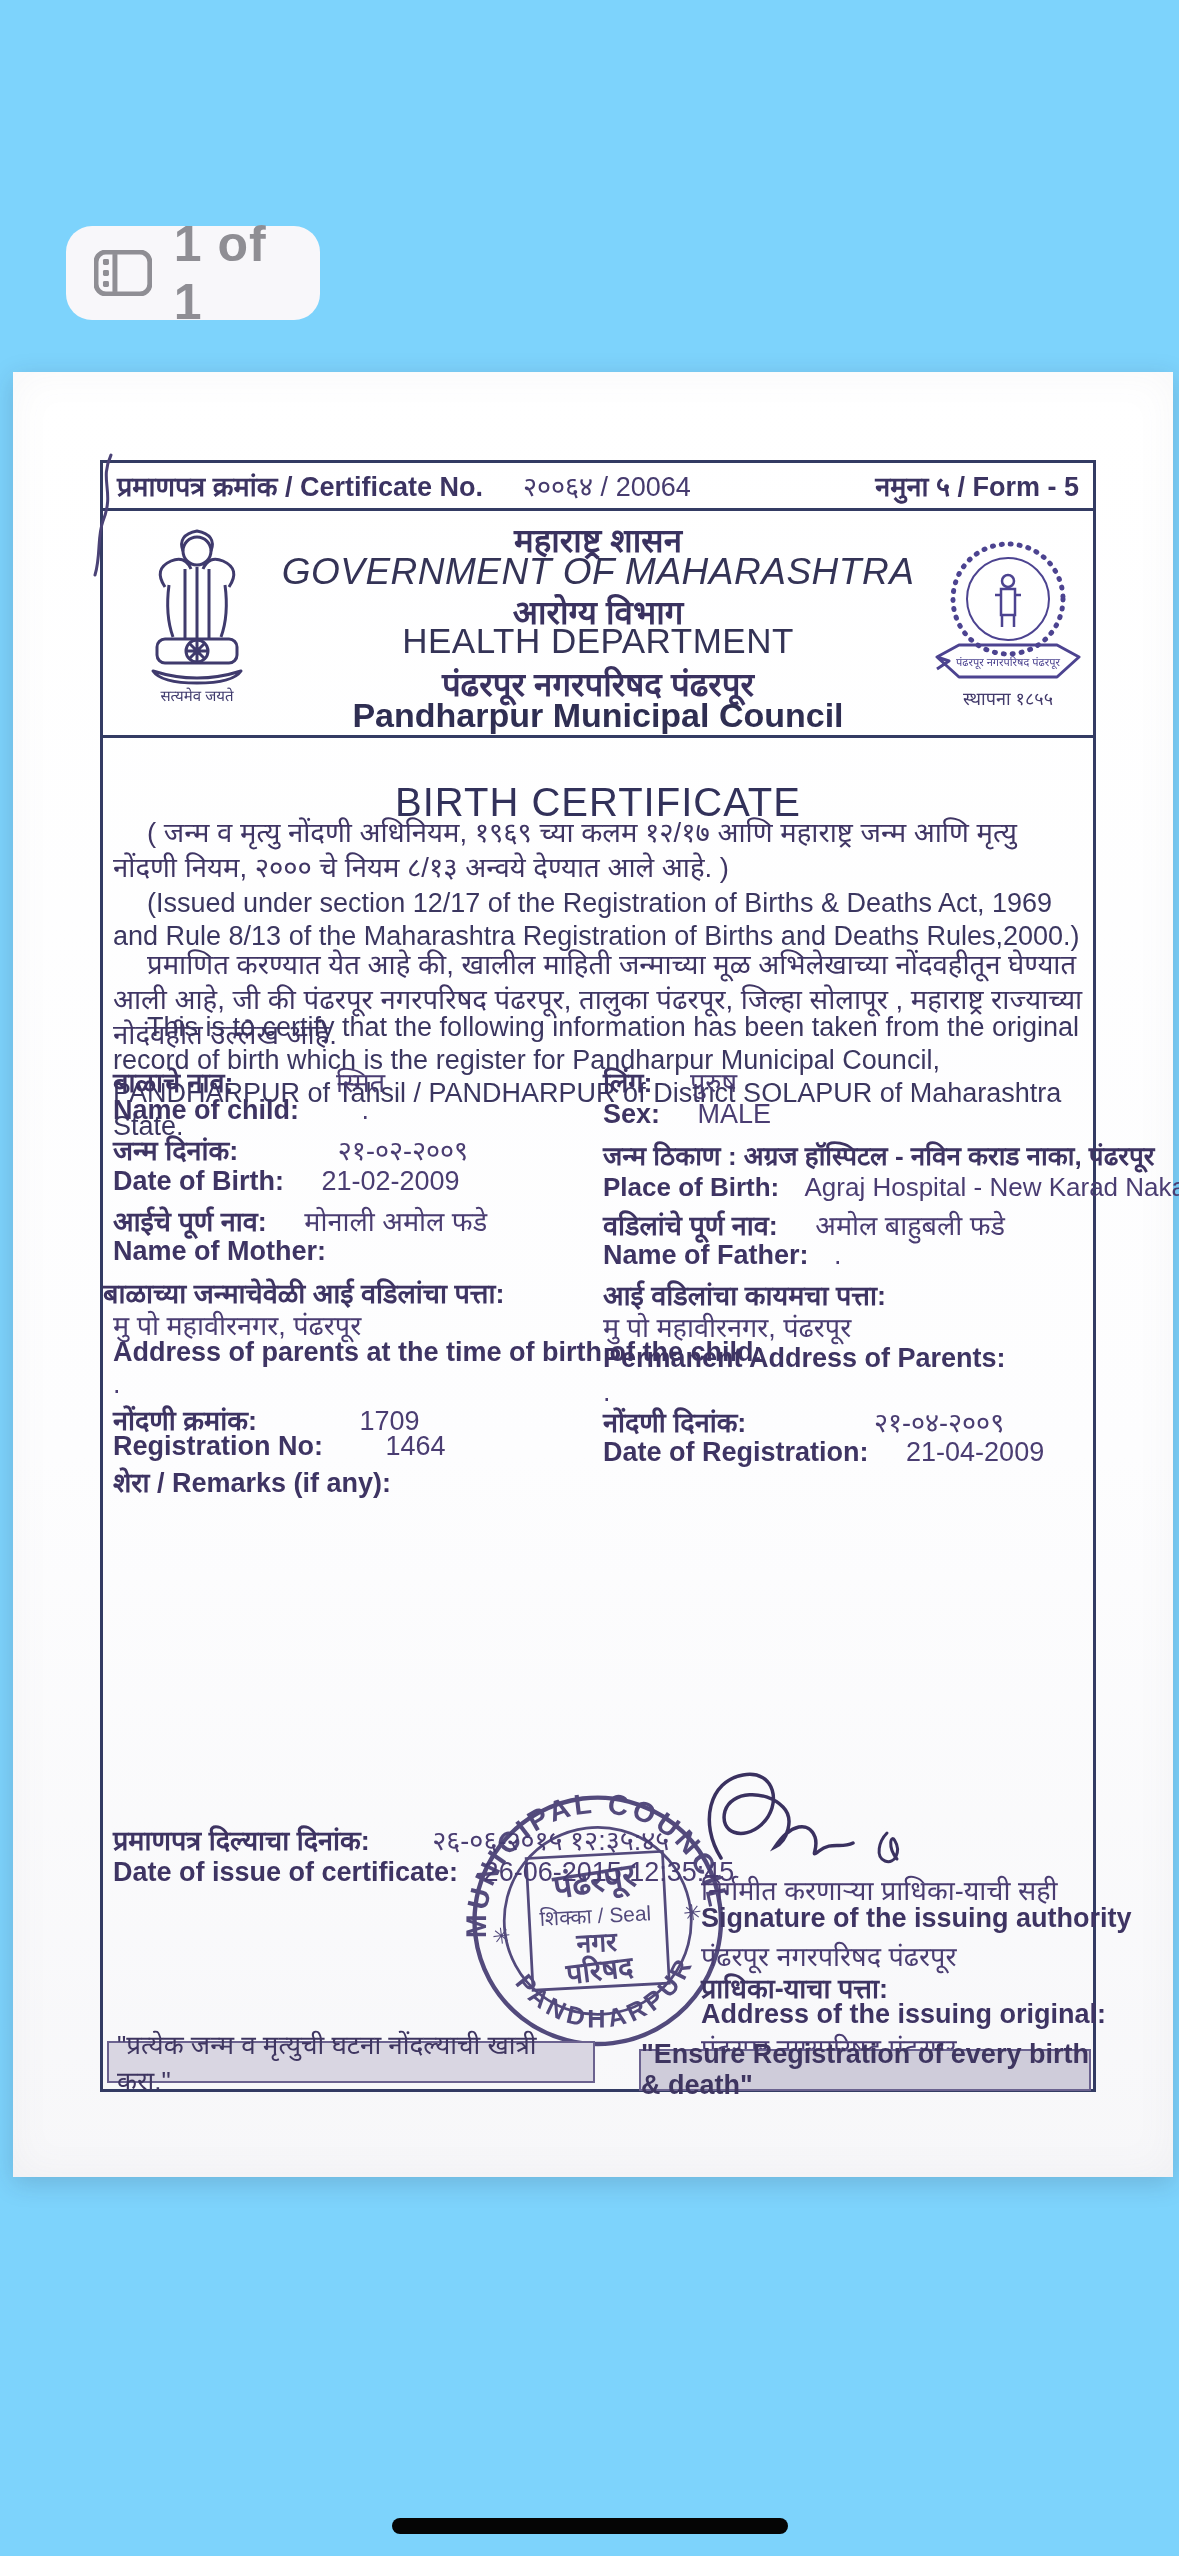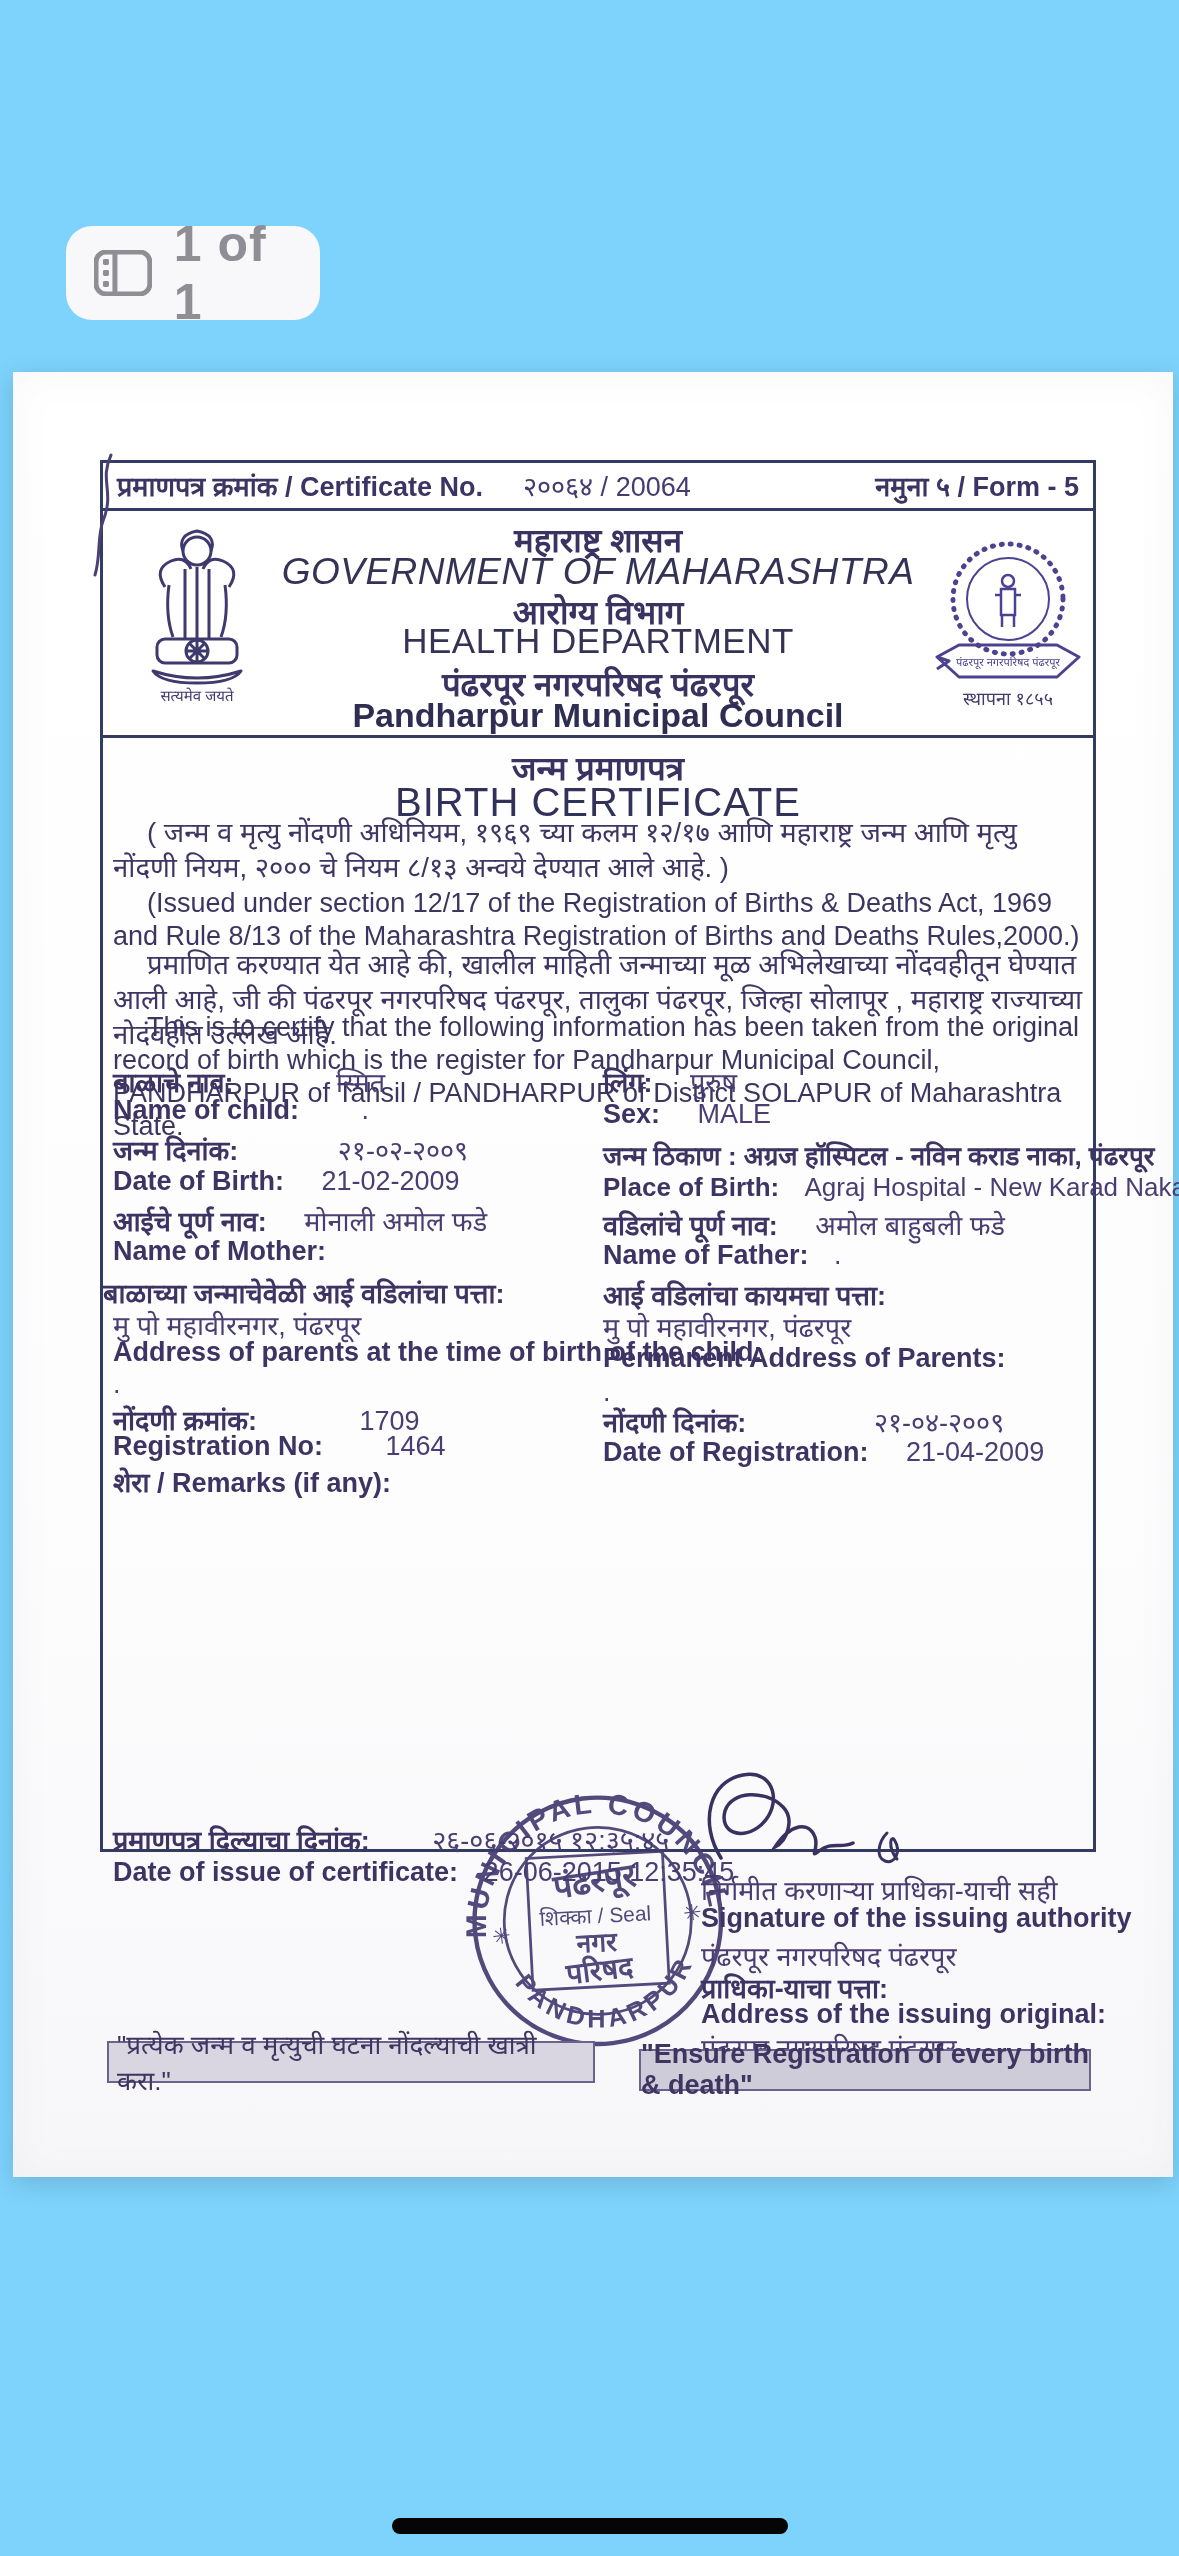--- a/index.html
+++ b/index.html
@@ -15,21 +15,21 @@
     padding:0 10px 0 28px;box-sizing:border-box;
   }
   .pill .txt{font-size:50px;font-weight:700;color:#8f8e94;margin-left:22px;letter-spacing:1px;}
   
   .paper{
     position:absolute;left:13px;top:372px;width:1160px;height:1805px;
     background:linear-gradient(180deg,#ffffff 0%,#fdfdfe 60%,#f7f7f9 100%);
     box-shadow:0 6px 24px rgba(40,40,60,.18), inset 0 0 40px rgba(120,120,140,.06);
   }
   .frame{
-    position:absolute;left:100px;top:460px;width:996px;height:1392px;
+    position:absolute;left:100px;top:460px;width:996px;height:1632px;
     border:3px solid #333b63;box-sizing:border-box;position:absolute;
     color:#413768;
   }
   .band{
     position:absolute;left:0;top:0;width:100%;height:48px;
     border-bottom:3px solid #333b63;box-sizing:border-box;
     display:flex;align-items:center;justify-content:space-between;
     padding:0 14px;font-size:27px;font-weight:700;color:#3c3462;white-space:nowrap;
   }
   .band .certval{font-weight:400;margin-left:40px;color:#463b6e;}
@@ -123,21 +123,20 @@
     </svg>
 
     <div class="hcenter t-mr-h" style="top:54px">महाराष्ट्र शासन</div>
     <div class="hcenter t-en-h" style="top:88px">GOVERNMENT OF MAHARASHTRA</div>
     <div class="hcenter t-mr-h" style="top:126px">आरोग्य विभाग</div>
     <div class="hcenter t-en-h2" style="top:158px">HEALTH DEPARTMENT</div>
     <div class="hcenter t-mr-h" style="top:198px">पंढरपूर नगरपरिषद पंढरपूर</div>
     <div class="hcenter t-council-en" style="top:233px">Pandharpur Municipal Council</div>
     <div class="rule"></div>
 
-    <div class="hcenter title-mr">जन्म प्रमाणपत्र</div>
     <div class="hcenter title-en">BIRTH CERTIFICATE</div>
 
     <div class="p" style="top:352px">( जन्म व मृत्यु नोंदणी अधिनियम, १९६९ च्या कलम १२/१७ आणि महाराष्ट्र जन्म आणि मृत्यु नोंदणी नियम, २००० चे नियम ८/१३ अन्वये देण्यात आले आहे. )</div>
     <div class="p en" style="top:424px">(Issued under section 12/17 of the Registration of Births &amp; Deaths Act, 1969 and Rule 8/13 of the Maharashtra Registration of Births and Deaths Rules,2000.)</div>
     <div class="p" style="top:484px">प्रमाणित करण्यात येत आहे की, खालील माहिती जन्माच्या मूळ अभिलेखाच्या नोंदवहीतून घेण्यात आली आहे, जी की पंढरपूर नगरपरिषद पंढरपूर, तालुका पंढरपूर, जिल्हा सोलापूर , महाराष्ट्र राज्याच्या नोदंवहीत उल्लेख आहे.</div>
     <div class="p en" style="top:548px">This is to certify that the following information has been taken from the original record of birth which is the register for Pandharpur Municipal Council, PANDHARPUR of Tahsil / PANDHARPUR of District SOLAPUR of Maharashtra State.</div>
 
     <div class="row" style="left:10px;top:600px">
       <span class="lbl">बाळाचे नाव:</span>
       <span class="val g95">स्मित</span>

